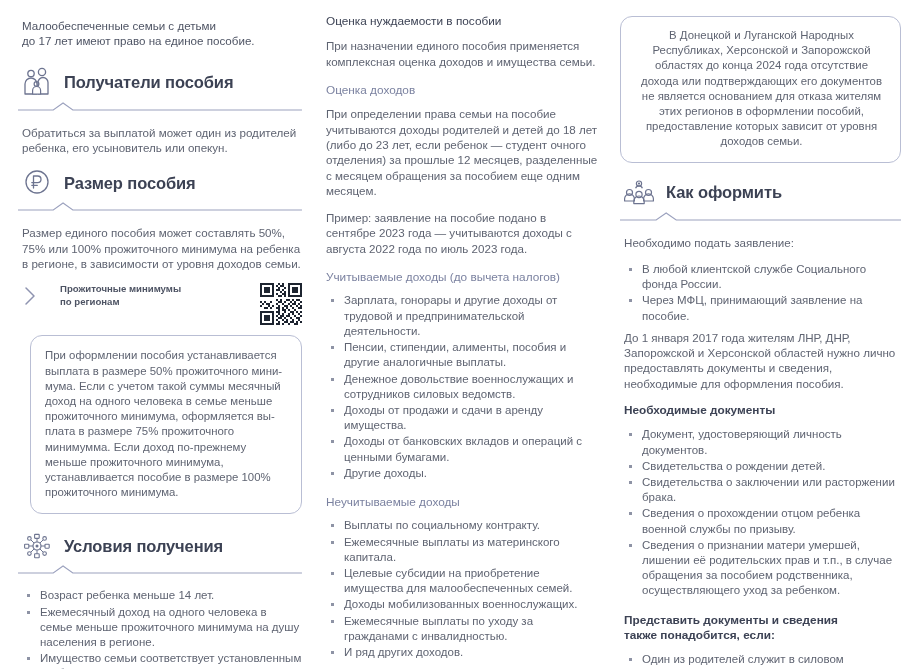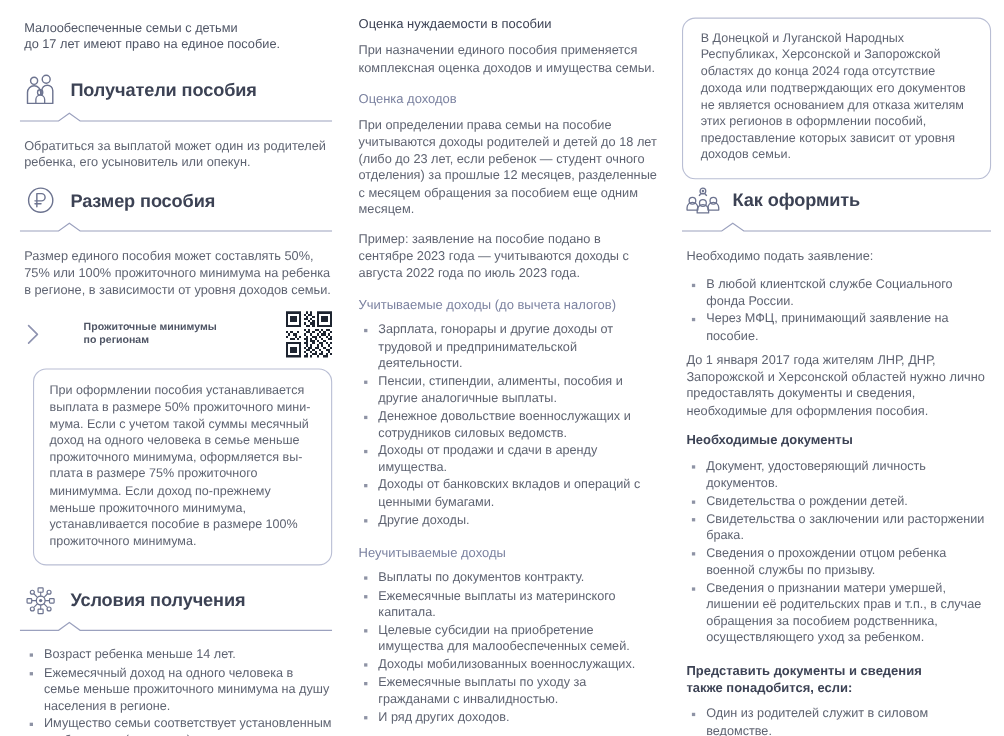--- a/index.html
+++ b/index.html
@@ -114,30 +114,30 @@
   .callout {
     border: 1px solid #b9bed4;
     border-radius: 12px;
     padding: 12px 14px 13px 14px;
     margin: 4px 0 16px 12px;
     font-size: 11.4px;
     line-height: 15.2px;
     color: #5f6472;
   }
   .callout.c3 {
-    margin: 2px 0 4px 0;
+    margin: 2px 0 14px 0;
     padding: 11px 14px 12px 16px;
+    text-align: center;
   }
 
   
   .linkrow {
     display: flex;
-    align-items: center;
     margin: 2px 0 10px 4px;
-    gap: 26px;
+    gap: 10px;
   }
   .chev {
     width: 16px;
     height: 26px;
     flex: 0 0 16px;
   }
   .linklabel {
     flex: 1 1 auto;
     font-size: 9.6px;
     line-height: 12.4px;
@@ -266,21 +266,21 @@
       <li>Зарплата, гонорары и другие доходы от трудовой и предпринимательской деятельности.</li>
       <li>Пенсии, стипендии, алименты, пособия и другие аналогичные выплаты.</li>
       <li>Денежное довольствие военнослужащих и сотрудников силовых ведомств.</li>
       <li>Доходы от продажи и сдачи в аренду имущества.</li>
       <li>Доходы от банковских вкладов и операций с ценными бумагами.</li>
       <li>Другие доходы.</li>
     </ul>
 
     <div class="sub-blue">Неучитываемые доходы</div>
     <ul class="bullets">
-      <li>Выплаты по документов контракту.</li>
+      <li>Выплаты по социальному контракту.</li>
       <li>Ежемесячные выплаты из материнского капитала.</li>
       <li>Целевые субсидии на приобретение имущества для малообеспеченных семей.</li>
       <li>Доходы мобилизованных военнослужащих.</li>
       <li>Ежемесячные выплаты по уходу за гражданами с инвалидностью.</li>
       <li>И ряд других доходов.</li>
     </ul>
 
   </div>
 
   <div class="col col3">

